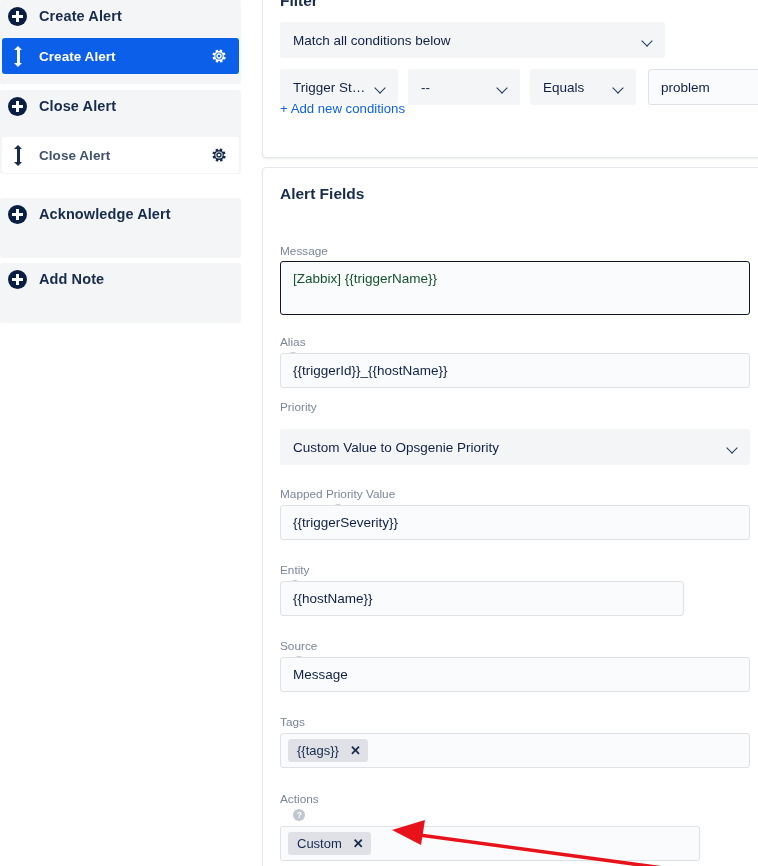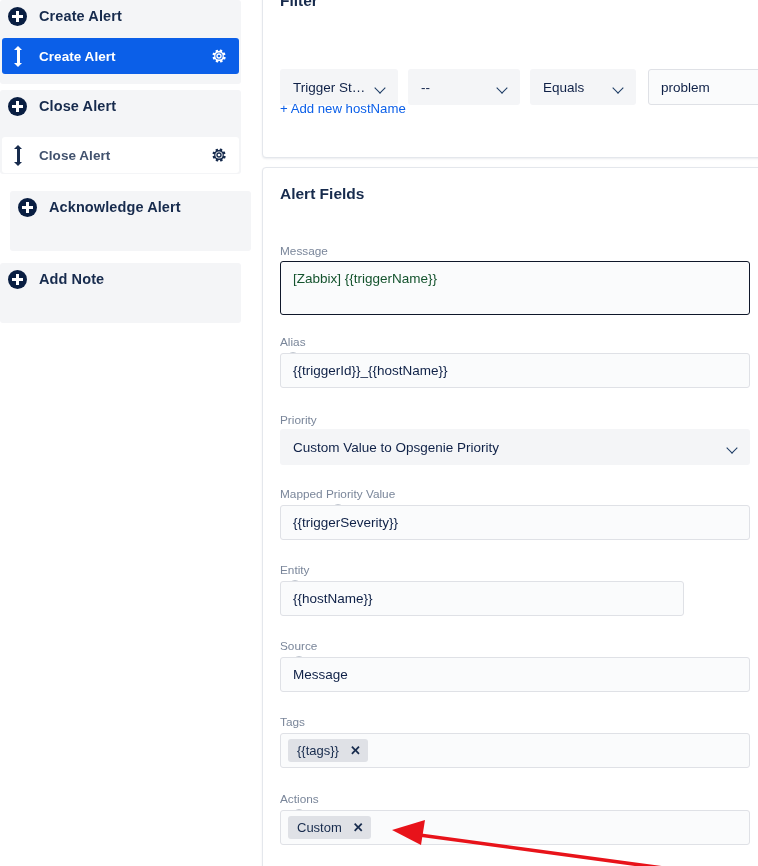--- a/index.html
+++ b/index.html
@@ -294,59 +294,63 @@
       </span>
       <span class="slabel">Close Alert</span>
       <span class="gear">
         <svg viewBox="0 0 16 16" width="16" height="16" aria-hidden="true">
           <path fill="#172b4d" d="M8 5.3a2.7 2.7 0 100 5.4 2.7 2.7 0 000-5.4zm0 4.05A1.35 1.35 0 118 6.65a1.35 1.35 0 010 2.7z"></path>
           <path fill="#172b4d" d="M14 9.1l-1.25-.45a4.9 4.9 0 000-1.3L14 6.9a.55.55 0 00.33-.68l-.5-1.4a.55.55 0 00-.66-.35l-1.27.38a4.9 4.9 0 00-.92-.92l.38-1.27a.55.55 0 00-.35-.66l-1.4-.5a.55.55 0 00-.68.33L8.48 3.1a4.9 4.9 0 00-1.3 0L6.9 2a.55.55 0 00-.68-.33l-1.4.5a.55.55 0 00-.35.66l.38 1.27a4.9 4.9 0 00-.92.92l-1.27-.38a.55.55 0 00-.66.35l-.5 1.4A.55.55 0 002 6.9l1.25.45a4.9 4.9 0 000 1.3L2 9.1a.55.55 0 00-.33.68l.5 1.4a.55.55 0 00.66.35l1.27-.38c.27.35.57.66.92.92l-.38 1.27a.55.55 0 00.35.66l1.4.5a.55.55 0 00.68-.33l.45-1.25a4.9 4.9 0 001.3 0l.45 1.25a.55.55 0 00.68.33l1.4-.5a.55.55 0 00.35-.66l-.38-1.27c.35-.26.65-.57.92-.92l1.27.38a.55.55 0 00.66-.35l.5-1.4A.55.55 0 0014 9.1zM8 11.6A3.6 3.6 0 1111.6 8 3.6 3.6 0 018 11.6z"></path>
         </svg>
       </span>
     </div>
 
-    <div class="action-group" style="top:191px; height:60px;margin-left:10px;">
+    <div class="action-group" style="top:198px; height:60px;">
       <div class="group-header">
         <span class="plus-icon"></span>
         <span class="glabel">Acknowledge Alert</span>
       </div>
     </div>
 
     <div class="action-group" style="top:263px; height:60px;">
       <div class="group-header">
         <span class="plus-icon"></span>
         <span class="glabel">Add Note</span>
       </div>
     </div>
   </div>
 
   <div class="panel" id="filter-panel">
     <div class="panel-title" id="filter-title">Filter</div>
 
+    <div class="select" style="left:17px; top:43px; width:385px; height:36px;">
+      <span class="sv">Match all conditions below</span>
+      <span class="chev"></span>
+    </div>
 
     <div class="select" style="left:17px; top:90px; width:118px; height:36px;text-align:center;">
       <span class="sv">Trigger Sta...</span>
       <span class="chev"></span>
     </div>
 
     <div class="select" style="left:145px; top:90px; width:112px; height:36px;">
       <span class="sv">--</span>
       <span class="chev"></span>
     </div>
 
     <div class="select" style="left:267px; top:90px; width:106px; height:36px;">
       <span class="sv">Equals</span>
       <span class="chev"></span>
     </div>
 
     <div class="textinput" style="left:385px; top:90px; width:160px; height:36px;">
       <span>problem</span>
     </div>
 
-    <div class="addcond" style="left:17px; top:122px; position:absolute;">+ Add new hostName</div>
+    <div class="addcond" style="left:17px; top:122px; position:absolute;">+ Add new conditions</div>
   </div>
 
   <div class="panel" id="fields-panel">
     <div class="panel-title" id="fields-title">Alert Fields</div>
 
     <div class="flabel" style="left:17px; top:76px;">
       <span>Message</span>
       <span class="help">?</span>
     </div>
     <div class="textarea" style="left:17px; top:93px; width:470px; height:54px;">
@@ -354,21 +358,21 @@
     </div>
 
     <div class="flabel" style="left:17px; top:167px;">
       <span>Alias</span>
       <span class="help">?</span>
     </div>
     <div class="textinput" style="left:17px; top:185px; width:470px; height:35px;">
       <span>{{triggerId}}_{{hostName}}</span>
     </div>
 
-    <div class="flabel" style="left:17px; top:245px;">
+    <div class="flabel" style="left:17px; top:232px;">
       <span>Priority</span>
     </div>
     <div class="select" style="left:17px; top:261px; width:470px; height:36px;">
       <span class="sv">Custom Value to Opsgenie Priority</span>
       <span class="chev"></span>
     </div>
 
     <div class="flabel" style="left:17px; top:319px;">
       <span>Mapped Priority Value</span>
       <span class="help">?</span>
@@ -401,21 +405,21 @@
       <span class="chip">
         <span>{{tags}}</span>
         <span class="x">✕</span>
       </span>
     </div>
 
     <div class="flabel" style="left:17px; top:624px;">
       <span>Actions</span>
       <span class="help">?</span>
     </div>
-    <div class="chipbox" style="left:17px; top:642px; width:470px; height:35px;">
+    <div class="chipbox" style="left:17px; top:658px; width:420px; height:35px;">
       <span class="chip">
         <span>Custom</span>
         <span class="x">✕</span>
       </span>
     </div>
   </div>
 
   <svg id="arrow" viewBox="0 0 758 866">
     <line x1="663" y1="868" x2="412" y2="834" stroke="#e8131a" stroke-width="3.6" stroke-linecap="round"></line>
     <polygon points="392,830 425,820 421,845" fill="#e8131a"></polygon>

